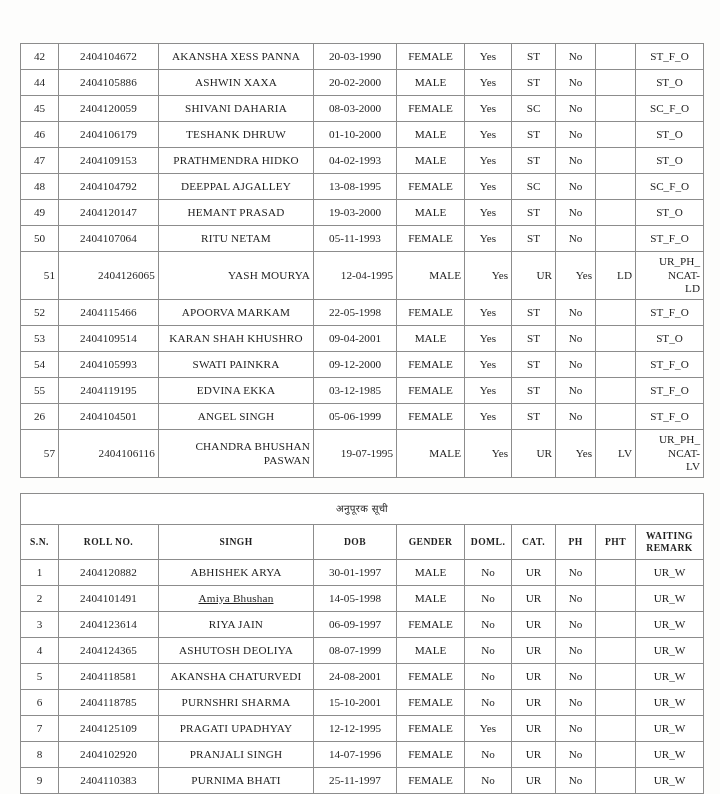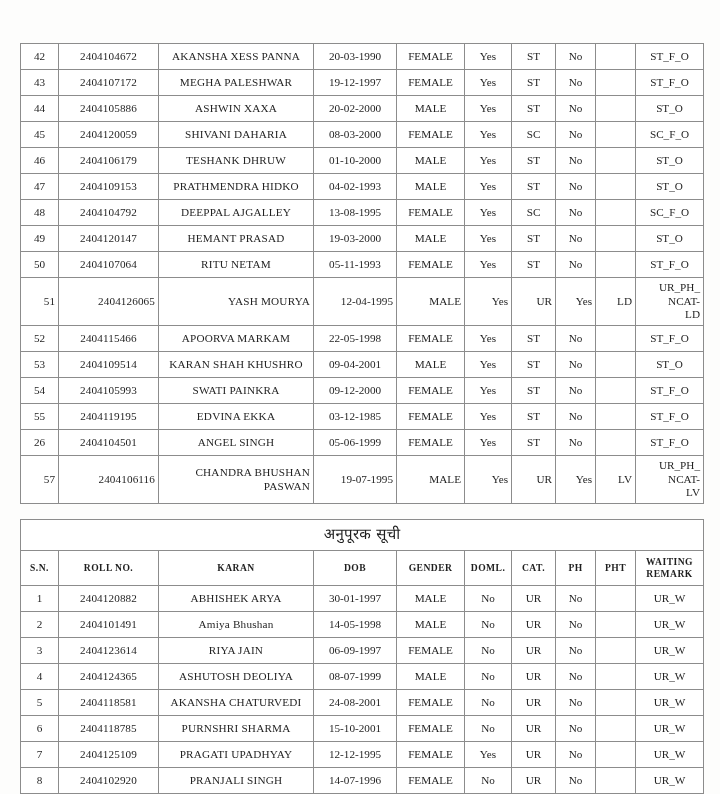--- a/index.html
+++ b/index.html
@@ -69,39 +69,39 @@
   }
 
   td.roll-cell { letter-spacing: .1px; }
 
   tr.r-single td { height: 25px; }
   tr.r-double td { height: 47px; text-align: right; }
 
   
   .banner-cell {
     height: 30px;
-    font-size: 15px;
+    font-size: 10px;
     font-family: "DejaVu Sans", "Liberation Sans", sans-serif;
     letter-spacing: .3px;
   }
 
   
   tr.hdr td {
     height: 34px;
     font-weight: bold;
     font-size: 9.6px;
     letter-spacing: .45px;
     font-family: "Liberation Serif", "DejaVu Serif", serif;
   }
   tr.hdr td .two-line { display: block; line-height: 1.25; }
 
   
   .stack { display: block; line-height: 1.22; }
 
-  .mixedcase { text-transform: none; }
+  .mixedcase { text-transform: none; text-decoration: underline; }
 </style>
 </head>
 <body>
 
 <div class="page">
   <div class="sheet">
 
     <table class="grid">
       <colgroup>
         <col class="c-sn">
@@ -114,32 +114,20 @@
           <col class="c-ph">
         <col class="c-pht">
           <col class="c-rem">
       </colgroup>
       <tbody id="main-body">
           <tr class="r-single">
             <td>42</td>
             <td class="roll-cell">2404104672</td>
             <td class="name-cell">AKANSHA XESS PANNA</td>
             <td>20-03-1990</td>
-            <td>FEMALE</td>
-            <td>Yes</td>
-            <td>ST</td>
-            <td>No</td>
-            <td></td>
-            <td>ST_F_O</td>
-          </tr>
-          <tr class="r-single">
-            <td>43</td>
-            <td class="roll-cell">2404107172</td>
-            <td class="name-cell">MEGHA PALESHWAR</td>
-            <td>19-12-1997</td>
             <td>FEMALE</td>
             <td>Yes</td>
             <td>ST</td>
             <td>No</td>
             <td></td>
             <td>ST_F_O</td>
           </tr>
           <tr class="r-single">
             <td>44</td>
             <td class="roll-cell">2404105886</td>
@@ -335,21 +323,21 @@
         <col class="c-pht">
           <col class="c-rem">
       </colgroup>
       <tbody>
         <tr>
           <td class="banner-cell" colspan="10">अनुपूरक सूची</td>
         </tr>
         <tr class="hdr">
           <td>S.N.</td>
           <td>ROLL NO.</td>
-          <td>KARAN</td>
+          <td>SINGH</td>
           <td>DOB</td>
           <td>GENDER</td>
           <td>DOML.</td>
           <td>CAT.</td>
           <td>PH</td>
           <td>PHT</td>
           <td>
             <span class="two-line">WAITING</span>
             <span class="two-line">REMARK</span>
           </td>

